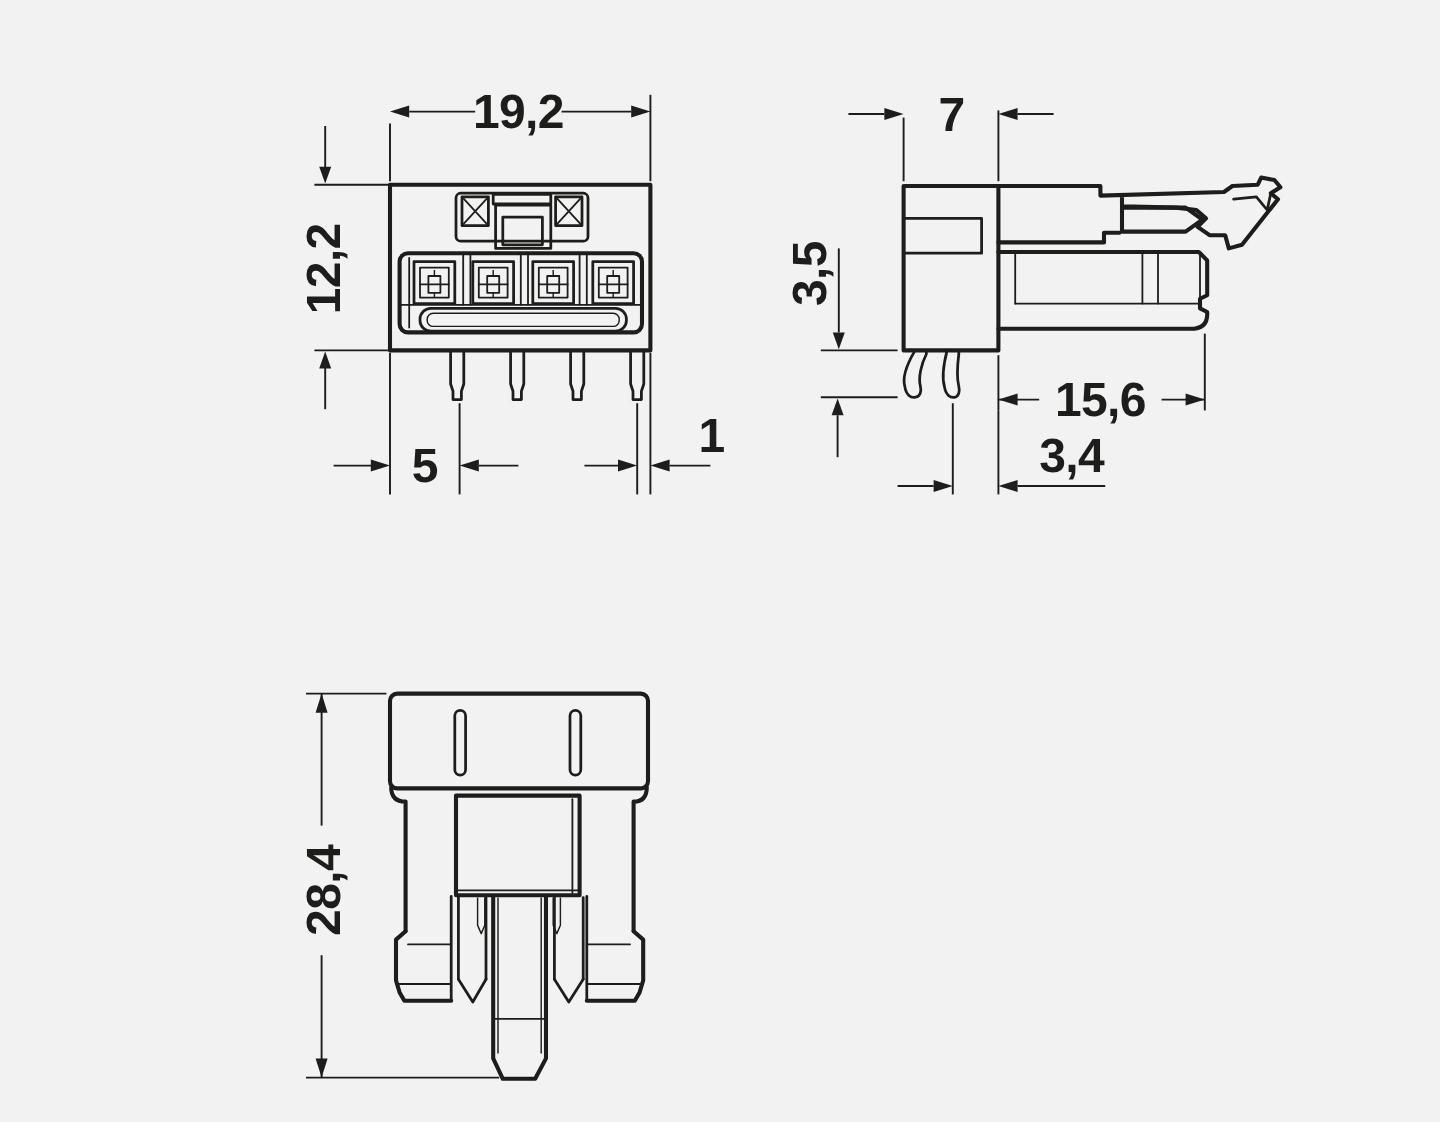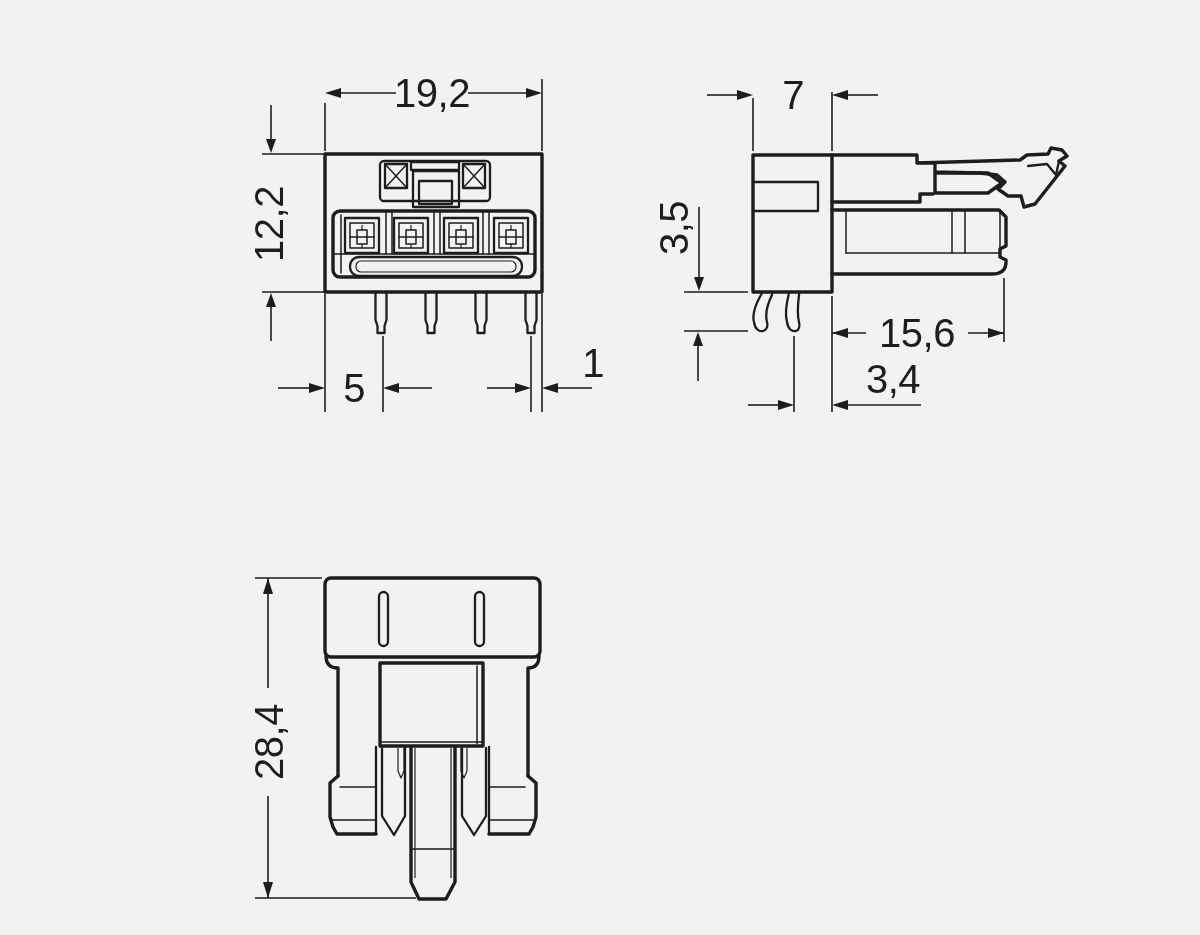--- a/index.html
+++ b/index.html
@@ -2,21 +2,21 @@
 <html><head>
 <meta charset="utf-8">
 <style>
   html,body{margin:0;padding:0;}
   body{
     width:1200px;height:935px;
     background:#f2f2f2;
     font-family:"Liberation Sans",sans-serif;
     overflow:hidden;
   }
-  .stage{width:1200px;height:724px;position:relative;}
+  .stage{width:1200px;height:724px;position:relative;font-weight:bold;}
   svg{display:block;}
   .outline{fill:none;stroke:#1d1d1b;stroke-width:3.4;stroke-linejoin:round;stroke-linecap:round;}
   .mid{fill:none;stroke:#1d1d1b;stroke-width:2.3;stroke-linejoin:round;stroke-linecap:round;}
   .thin{fill:none;stroke:#1d1d1b;stroke-width:1.5;stroke-linejoin:round;stroke-linecap:round;}
   .hair{fill:none;stroke:#1d1d1b;stroke-width:1.2;stroke-linejoin:round;}
   .dim{fill:none;stroke:#1d1d1b;stroke-width:1.6;stroke-linecap:butt;}
   .arrow{fill:#1d1d1b;stroke:none;}
   .dimtext{fill:#1d1d1b;font-size:40px;letter-spacing:-0.5px;}
 </style>
 </head>

